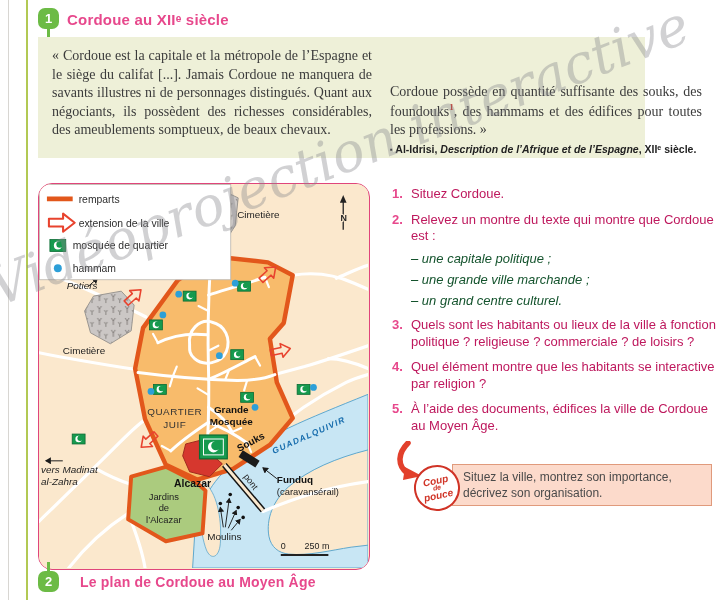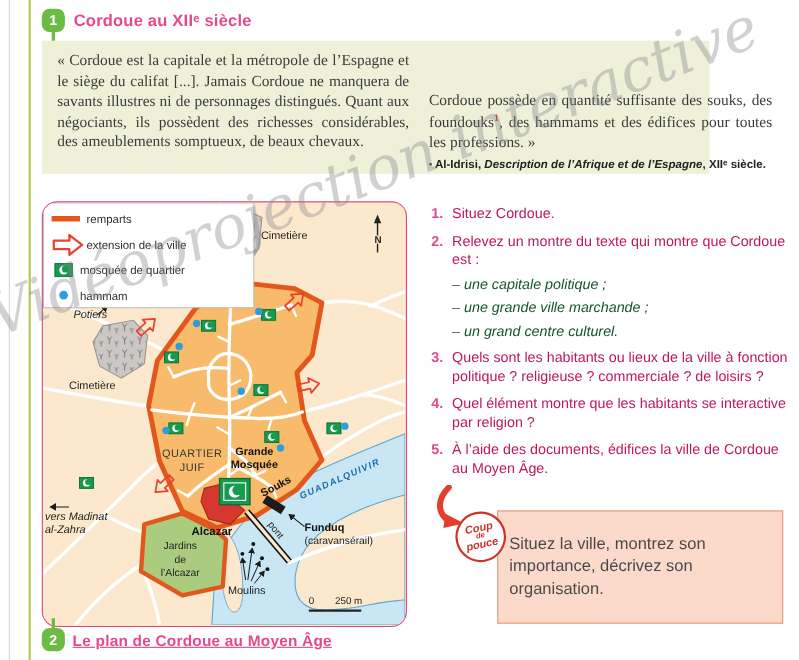--- a/index.html
+++ b/index.html
@@ -35,21 +35,21 @@
 
   
   .questions{position:absolute;left:392px;top:186px;width:332px;}
   .q{display:flex;margin-bottom:9px;}
   .qn{width:19px;flex:0 0 19px;color:#e7488c;font-weight:bold;font-size:13px;}
   .qt{flex:1;font-size:13px;color:#be185d;line-height:1.28;}
   .qsub{margin:6px 0 0 19px;font-size:13px;color:#14532d;font-style:italic;}
 
   
   .coup-box{position:absolute;left:452px;top:464px;width:238px;background:#fcdacb;
-            border:1px solid #e09a7c;padding:20px 10px;font-size:15px;color:#4a4a4a;line-height:1.35;}
+            border:1px solid #e09a7c;padding:4px 10px;font-size:12px;color:#4a4a4a;line-height:1.35;}
   .coup-badge{position:absolute;left:414px;top:465px;width:42px;height:42px;border-radius:50%;
               background:#fff;border:2px solid #d03326;transform:rotate(-12deg);
               display:flex;flex-direction:column;align-items:center;justify-content:center;
               color:#d03326;font-weight:bold;font-style:italic;line-height:.9;z-index:3;}
   .coup-badge .l1{font-size:10px;} .coup-badge .l2{font-size:7px;} .coup-badge .l3{font-size:10px;}
   .coup-arrow{position:absolute;left:394px;top:441px;z-index:2;}
 
   
   .watermark{position:absolute;left:-20px;top:260px;transform:rotate(-21deg);transform-origin:0 0;
              font-family:"DejaVu Serif",serif;font-style:italic;font-size:54px;
@@ -296,21 +296,21 @@
     <circle cx="19" cy="85" r="4" fill="#2d9fd8"></circle>
     <text x="34" y="89" font-size="10.5" fill="#2e2e2e" font-family="Liberation Sans, sans-serif">hammam</text>
   </g>
 </svg>
 </div>
 
 <div class="pin-stem" style="left:47px;top:562px;height:10px;"></div>
 <div class="pin" style="left:38px;top:571px;">
   <span>2</span>
 </div>
-<div class="doc-title" style="left:66px;top:574px;font-size:14px;text-decoration:underline;">Le plan de Cordoue au Moyen Âge</div>
+<div class="doc-title" style="left:80px;top:574px;font-size:14px;">Le plan de Cordoue au Moyen Âge</div>
 
 <div class="questions">
   <div class="q">
     <span class="qn">1.</span>
     <span class="qt">Situez Cordoue.</span>
   </div>
   <div class="q" style="margin-bottom:0;">
     <span class="qn">2.</span>
     <span class="qt">Relevez un montre du texte qui montre que Cordoue est :</span>
   </div>

